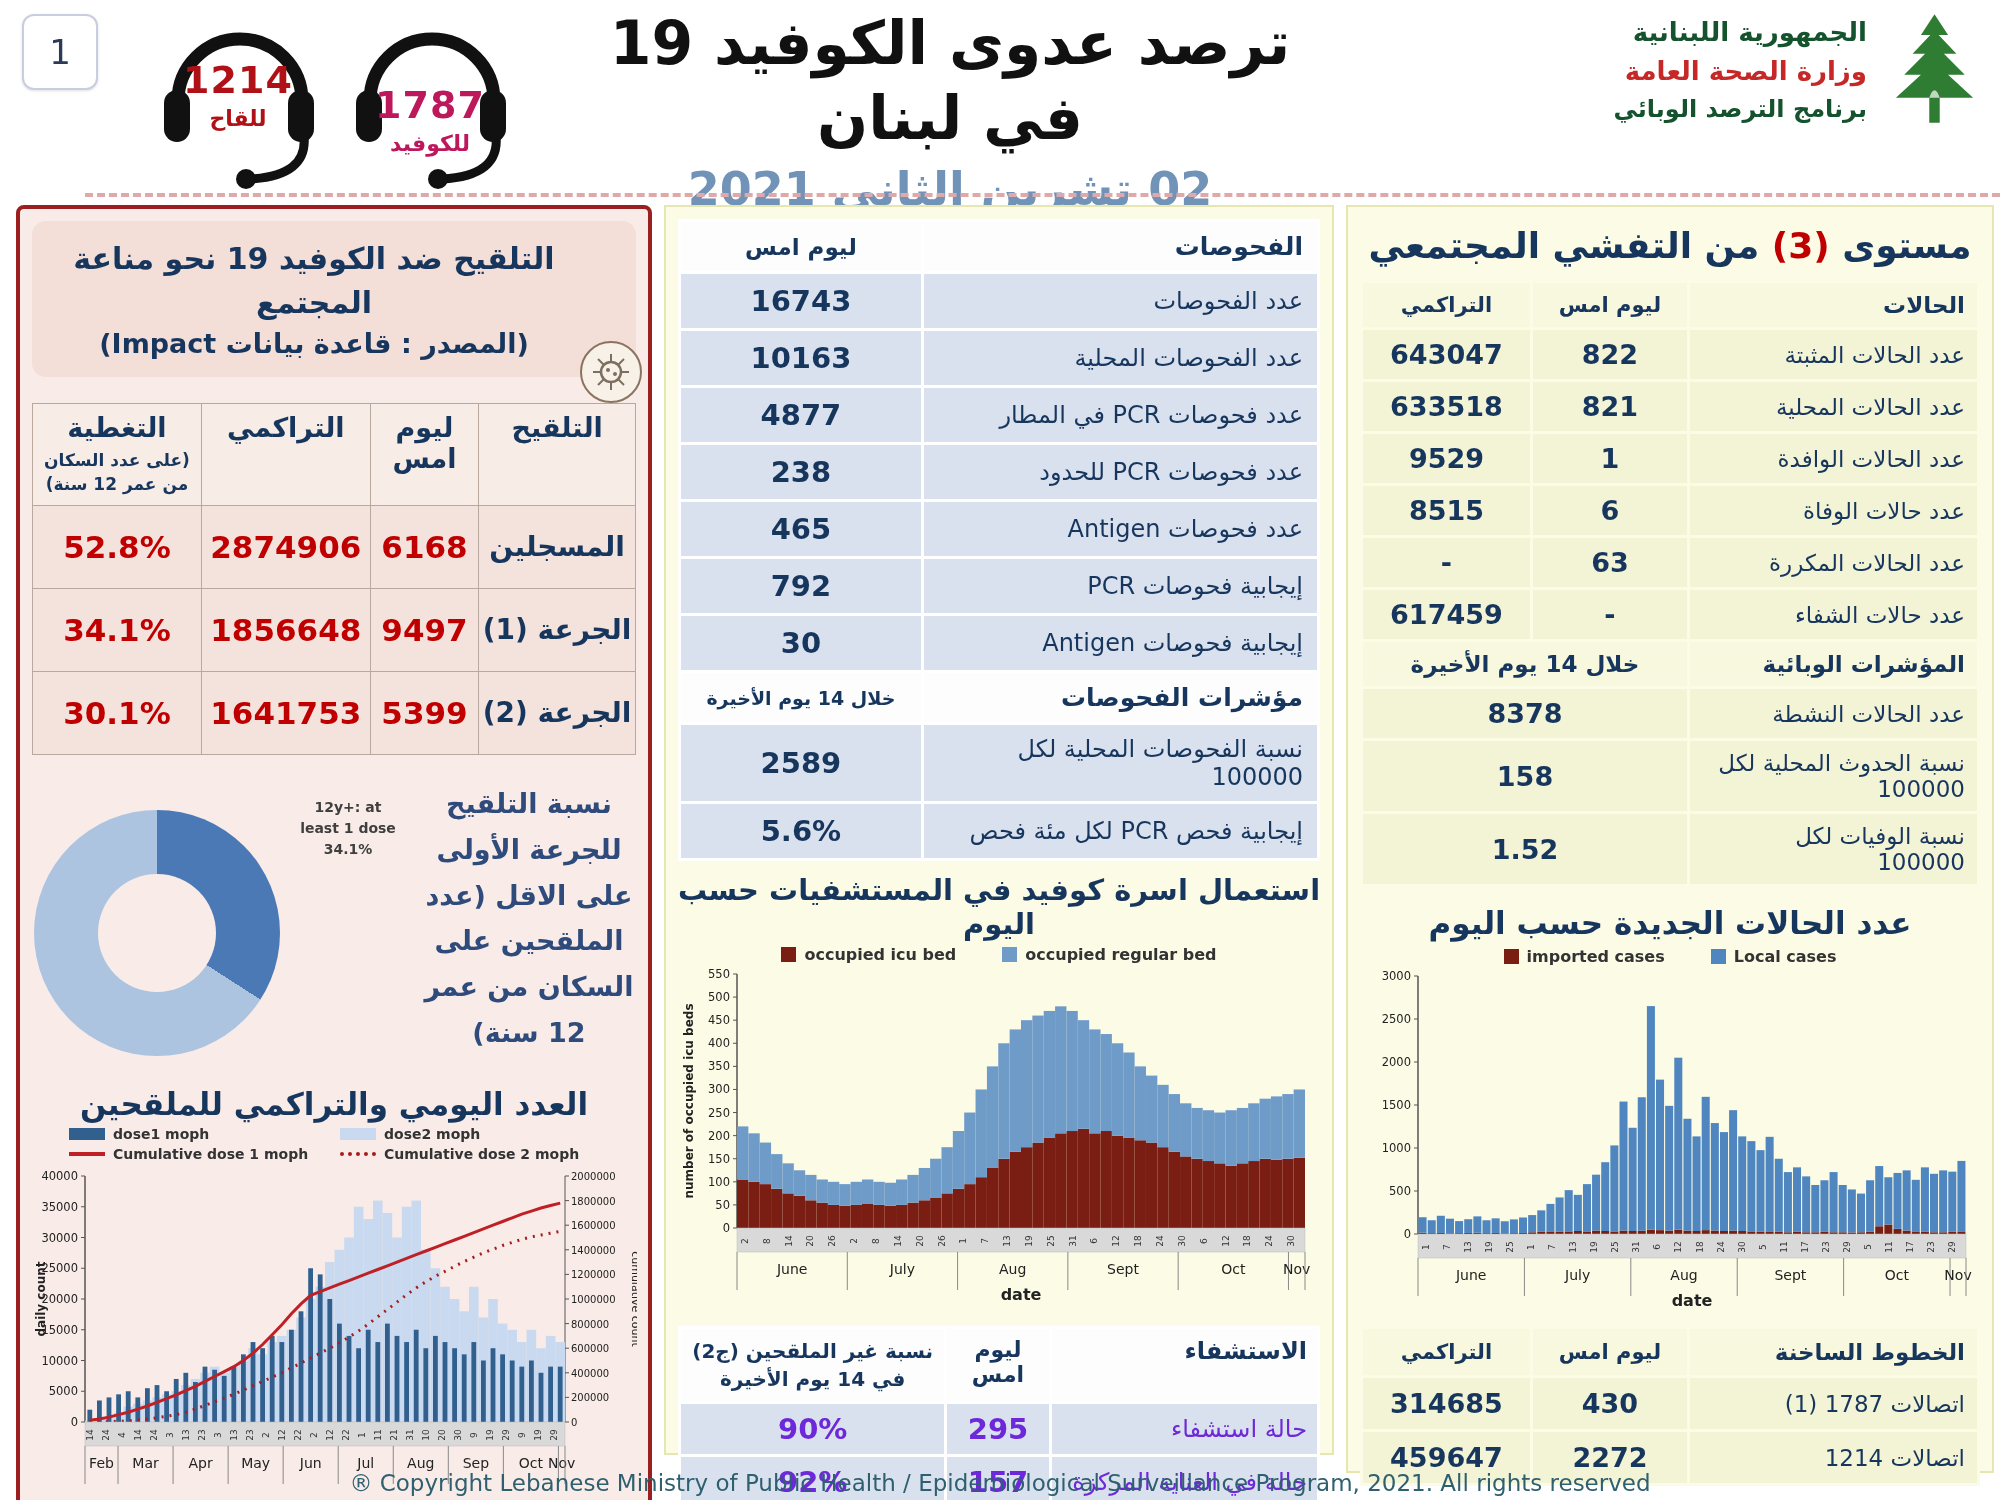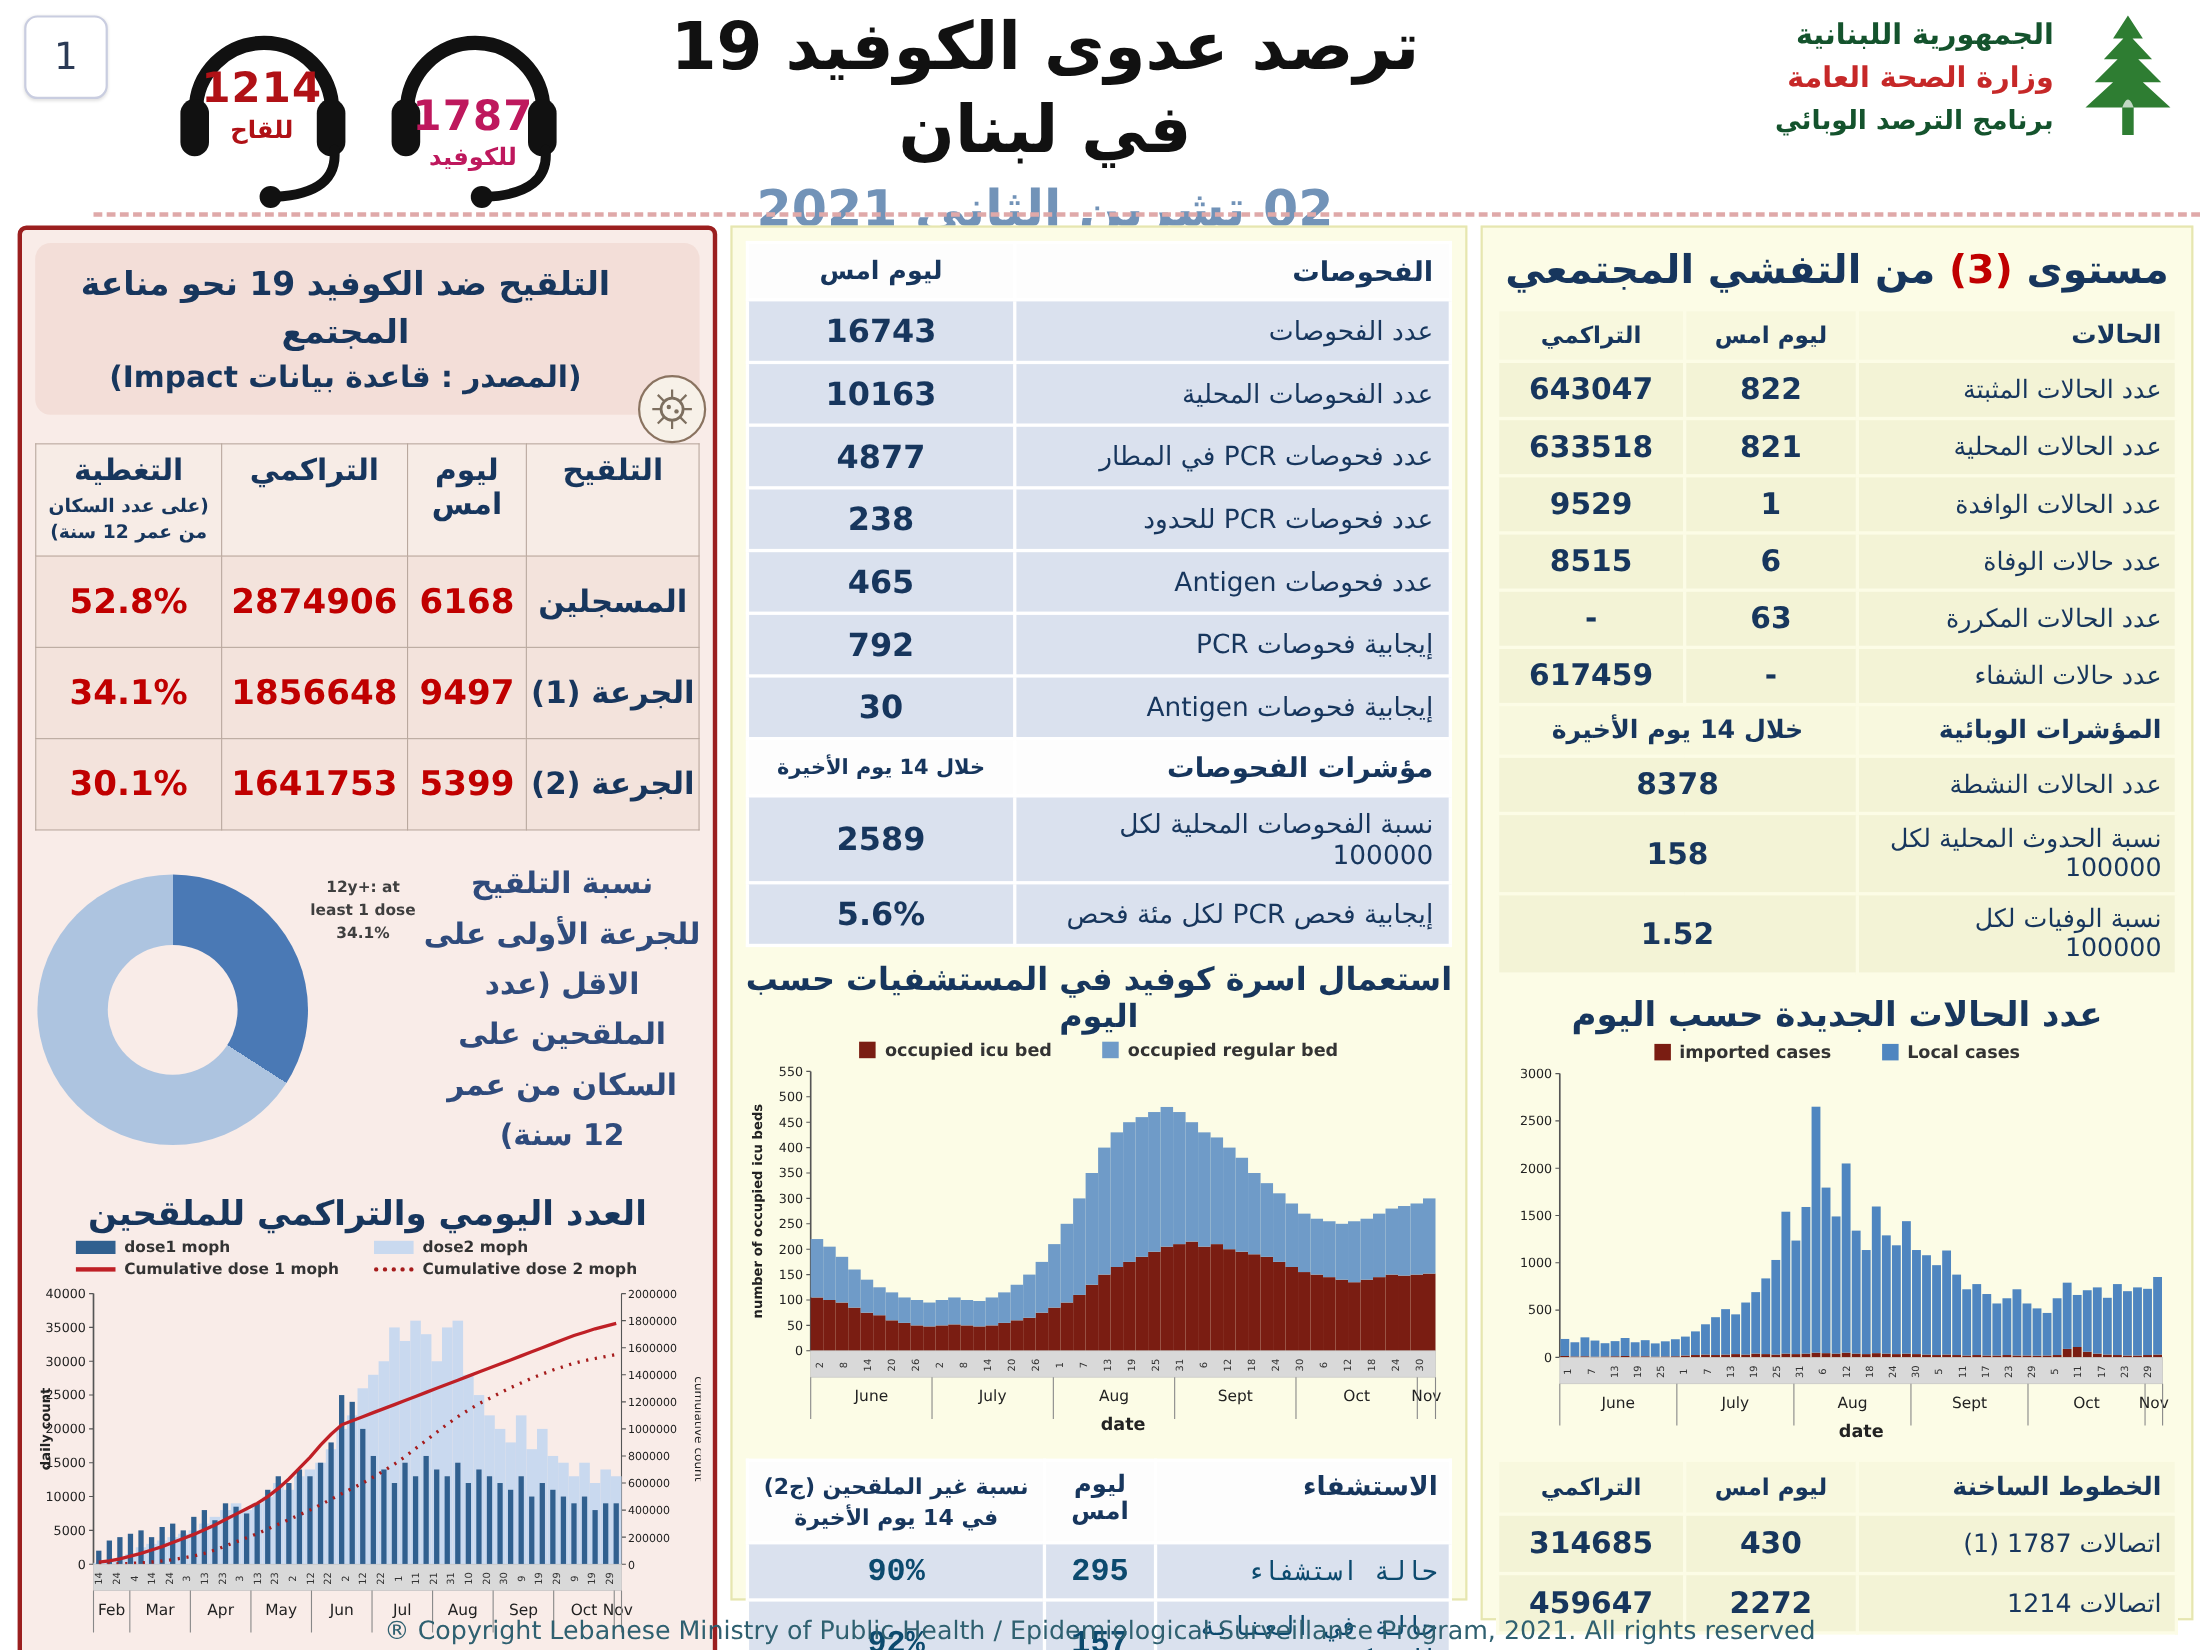--- a/index.html
+++ b/index.html
@@ -40,21 +40,21 @@
   .virus-badge{position:absolute;left:auto;right:-6px;bottom:-26px;width:58px;height:58px;border-radius:50%;
      background:#f7f1e8;border:2px solid #8a7360;display:flex;align-items:center;justify-content:center;}
   table{border-collapse:collapse;}
   .vx-table{width:calc(100% - 24px);margin:26px 12px 0 12px;direction:rtl;}
   .vx-table th,.vx-table td{border:1px solid #b9a89e;}
   .vx-table th{background:#f7ece6;color:#17365d;font-size:27px;font-weight:bold;padding:8px 4px;vertical-align:top;}
   .vx-table .note{font-size:17px;font-weight:bold;margin-top:6px;line-height:1.4;}
   .vx-table td{background:#f3e3dc;height:80px;text-align:center;}
   .vx-table td.lbl{color:#17365d;font-size:28px;font-weight:bold;}
   .vx-table td.val{color:#c00000;font-size:31px;font-weight:bold;}
-  .donut-row{display:flex;align-items:center;padding:26px 10px 6px 14px;}
+  .donut-row{display:flex;align-items:flex-end;padding:26px 10px 6px 14px;gap:18px;}
   .donut{width:246px;height:246px;border-radius:50%;position:relative;flex:0 0 auto;}
   .donut::after{content:"";position:absolute;inset:64px;border-radius:50%;background:#f9ece8;}
   .donut-label{width:100px;font-size:14px;font-weight:bold;color:#3f3f3f;text-align:center;align-self:flex-start;margin-top:16px;line-height:1.5;}
   .donut-caption{flex:1;direction:rtl;text-align:center;color:#2f4b7c;font-size:27px;font-weight:bold;line-height:1.7;padding-left:4px;}
   .vx-chart-title{direction:rtl;text-align:center;color:#17365d;font-size:31px;font-weight:bold;margin:24px 0 4px 0;}
   .legend{display:flex;justify-content:center;gap:46px;font-size:14px;color:#333;font-weight:bold;}
   .legend.grid2{display:grid;grid-template-columns:1fr 1fr;width:530px;margin:0 auto;gap:4px 12px;}
   .li{display:flex;align-items:center;gap:8px;white-space:nowrap;}
   .sw{display:inline-block;width:36px;height:12px;}
   .sw-d1{background:#31608f;}
@@ -72,21 +72,21 @@
   .md-table td{border:3px solid #ffffff;padding:10px 14px;}
   .md-table .hrow td{background:#fdfdfd;color:#17365d;font-weight:bold;font-size:25px;}
   .md-table .drow td{background:#dae1ee;}
   .md-table .lbl{color:#17365d;font-size:24px;width:62%;}
   .md-table .val{color:#17365d;font-size:29px;font-weight:bold;text-align:center;}
   .md-chart-title{direction:rtl;text-align:center;color:#17365d;font-size:29px;font-weight:bold;margin:10px 0 4px 0;}
   .hosp-table{width:calc(100% - 24px);margin:14px 12px;direction:rtl;border:1px solid #9a9a9a;}
   .hosp-table td{border:3px solid #ffffff;padding:8px 10px;}
   .hosp-table .hrow td{background:#fdfdfd;color:#17365d;font-weight:bold;font-size:24px;vertical-align:top;}
   .hosp-table .hrow .small{font-size:20px;line-height:1.4;}
-  .hosp-table .drow td{background:#dae1ee;color:#0c4a6e;font-family:Liberation Mono, monospace;}
+  .hosp-table .drow td{background:#dae1ee;color:#6d28d9;}
   .hosp-table .lbl{font-size:24px;width:42%;}
   .hosp-table .val{font-size:29px;font-weight:bold;text-align:center;}
 
   
   .cs-title{direction:rtl;text-align:center;font-size:36px;font-weight:bold;color:#17365d;padding:18px 8px 14px 8px;}
   .cs-title .lvl{color:#c00000;}
   .cs-table{width:calc(100% - 24px);margin:0 12px;direction:rtl;border:1px solid #c8c89a;}
   .cs-table td{border:3px solid #fcfce6;padding:9px 12px;background:#f3f3d6;}
   .cs-table .hrow td{background:#f8f8de;color:#17365d;font-weight:bold;font-size:23px;}
   .cs-table .lbl{color:#17365d;font-size:23px;width:47%;}

